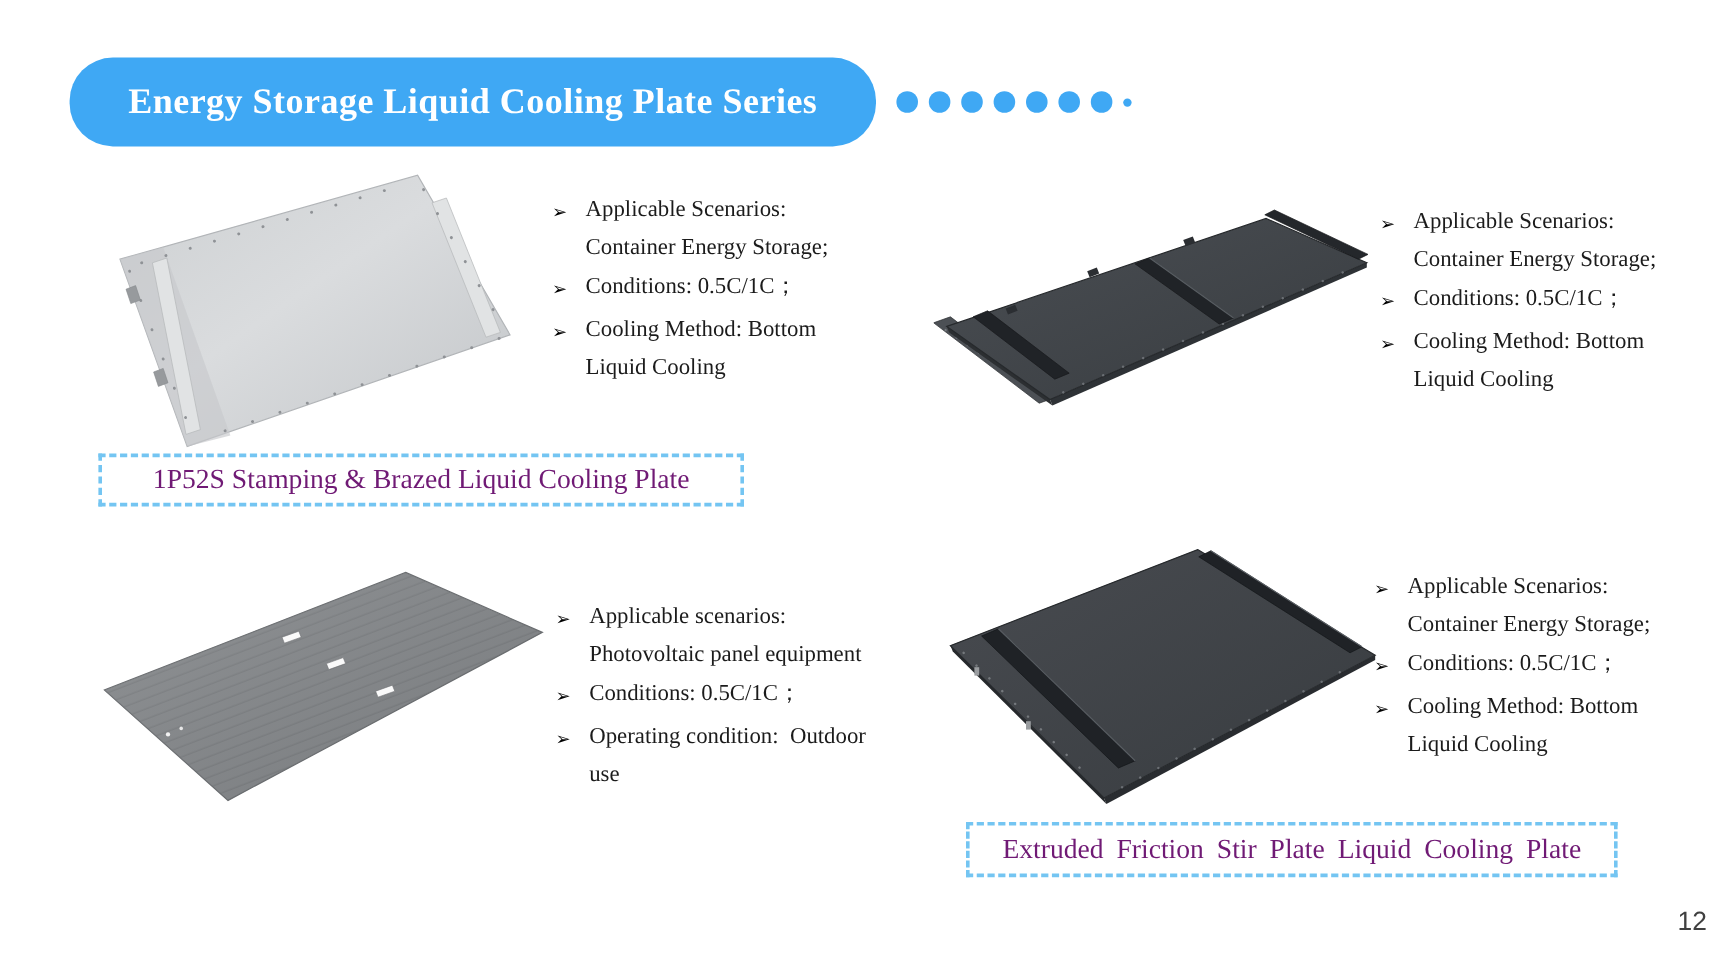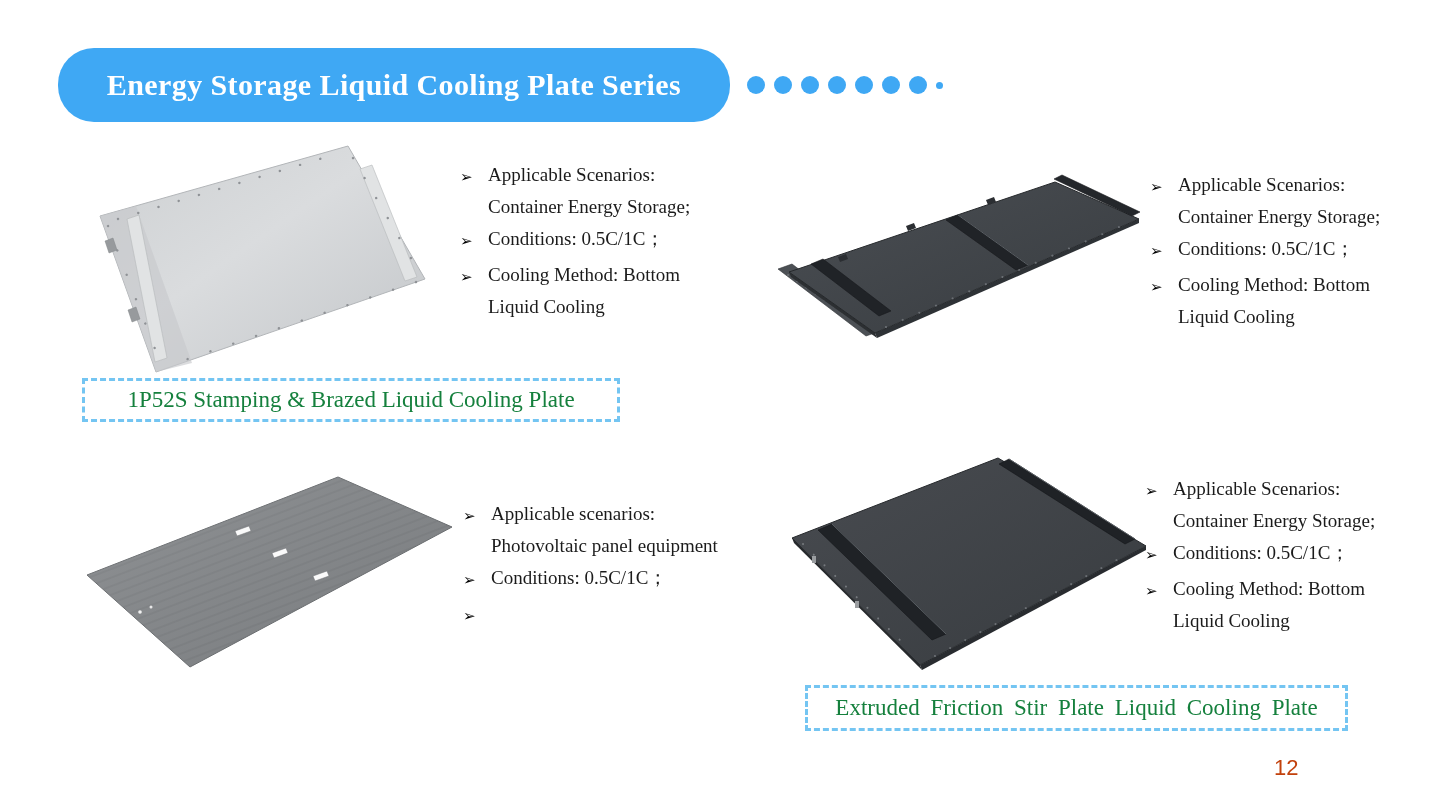--- a/index.html
+++ b/index.html
@@ -31,30 +31,30 @@
   .bullets li { display:flex; align-items:flex-start; }
   .bullets .arrow {
     flex:0 0 28px; font-family:"DejaVu Sans",sans-serif; font-size:15px;
     line-height:36px; color:#000;
   }
   .bullets .btext { white-space:pre-wrap; line-height:32px; }
   
   .caption {
     position:absolute; box-sizing:border-box; border:3px dashed #74C5F2;
     background:#ffffff; display:flex; align-items:center; justify-content:center;
-    font-size:23px; color:#15803d; white-space:nowrap;
+    font-size:23px; color:#701a75; white-space:nowrap;
   }
   .caption.wide-words { word-spacing:5px; }
   
   .product { position:absolute; }
   
   .pagenum {
-    position:absolute; left:1274px; top:755px;
+    position:absolute; left:1398px; top:755px;
     font-family:"Liberation Sans","DejaVu Sans",sans-serif;
-    font-size:22px; color:#c2410c;
+    font-size:22px; color:#404040;
   }
 </style>
 </head>
 <body>
 
 <div class="slide">
 
   <div class="banner">
     <h1>Energy Storage Liquid Cooling Plate Series</h1>
   </div>
@@ -176,20 +176,22 @@
       <span class="arrow">➢</span>
       <span class="btext">Applicable scenarios:
 Photovoltaic panel equipment</span>
     </li>
     <li>
       <span class="arrow">➢</span>
       <span class="btext">Conditions: 0.5C/1C；</span>
     </li>
     <li>
       <span class="arrow">➢</span>
+      <span class="btext">Operating condition:  Outdoor
+use</span>
     </li>
   </ul>
 
 
   <svg class="product" style="left:785px;top:448px" width="370" height="228" viewBox="0 0 370 228" aria-label="dark extruded friction stir welded liquid cooling plate with two rails">
     <defs>
       <linearGradient id="g4" x1="0" y1="0" x2="1" y2="1">
         <stop offset="0" stop-color="#484b50"></stop>
         <stop offset="1" stop-color="#383c40"></stop>
       </linearGradient>

